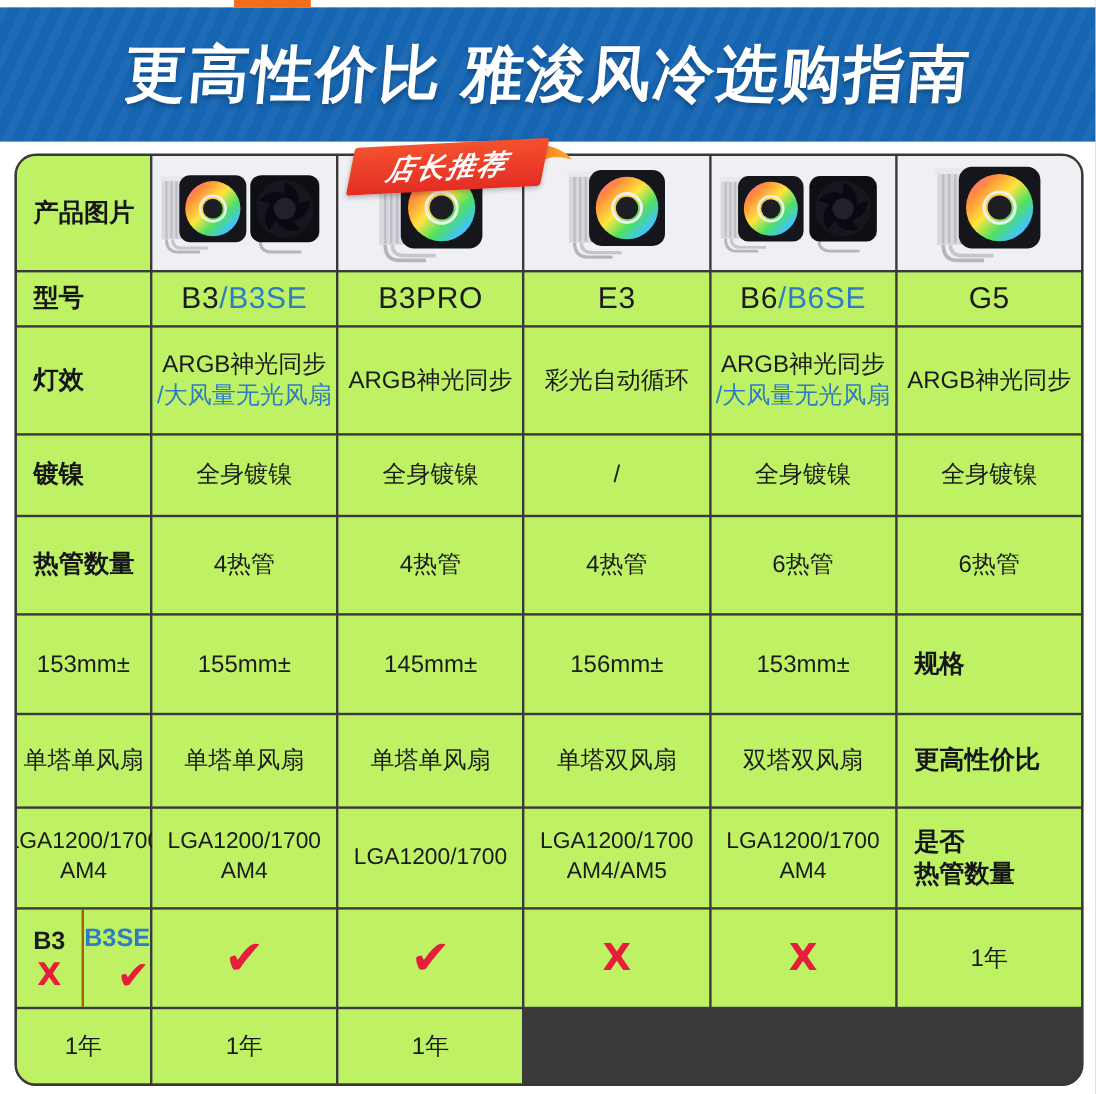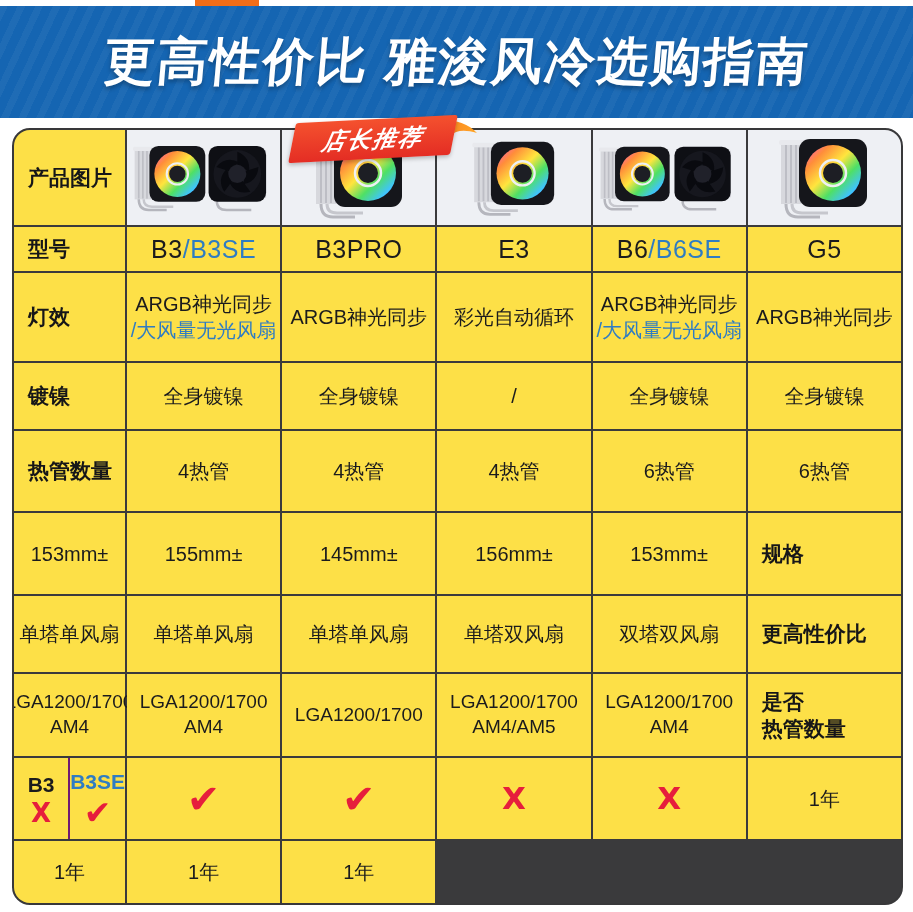--- a/index.html
+++ b/index.html
@@ -10,35 +10,35 @@
   .hero { height:112px; background:#1565b2;
           background-image:repeating-linear-gradient(115deg, rgba(255,255,255,.045) 0 7px, rgba(0,0,0,0) 7px 16px);
           display:flex; align-items:center; justify-content:center; }
   .hero-title { color:#ffffff; font-size:51px; font-weight:800; letter-spacing:2px;
                 transform:skewX(-5deg); text-shadow:0 3px 4px rgba(0,0,0,.28); white-space:nowrap; }
 
   .table-wrap { position:relative; margin:10px 10px 0 12px; }
   .cmp-table { display:grid; grid-template-columns:111px repeat(5,1fr);
                grid-template-rows:95px 44px 88px 66px 80px 81px 76px 82px 81px 62px;
                gap:2px; background:#3a3a3c; border:2.5px solid #38383a; border-radius:18px; overflow:hidden; }
-  .cell { background:#fde047; display:flex; flex-direction:column; align-items:center; justify-content:center;
+  .cell { background:#bef264; display:flex; flex-direction:column; align-items:center; justify-content:center;
           text-align:center; color:#1b1b1d; font-size:20px; line-height:1.3; padding:2px 3px; }
   .cell.img { background:#eef0f4; overflow:visible; }
   .lab { align-items:flex-start; justify-content:center; padding-left:14px; text-align:left;
          font-size:21px; font-weight:600; color:#161618; }
   .model { font-size:25px; letter-spacing:.5px; }
   .blue { color:#2f7cc3; }
   .prewrap { white-space:pre-line; }
   .plat { font-size:19px; line-height:1.3; }
   .mark { color:#e61e3c; font-family:"DejaVu Sans",sans-serif; font-weight:bold; }
   .mark.check { font-size:40px; line-height:1; }
   .mark.cross { font-size:31px; line-height:1; letter-spacing:0; }
   .split { flex-direction:row; padding:0; align-items:stretch; }
   .half { flex:1; display:flex; flex-direction:column; align-items:center; justify-content:center; gap:1px; }
-  .half + .half { border-left:2px solid #701a75; }
+  .half + .half { border-left:2px solid #a16207;align-items:flex-end; }
   .half .sub { font-size:21px; font-weight:600; }
   .half .mark.check { font-size:33px; }
   .half .mark.cross { font-size:26px; }
 
   .badge { position:absolute; left:281px; top:-9px; width:160px; height:40px; z-index:5; }
   .badge-flame { position:absolute; right:-26px; top:-2px; width:72px; height:40px; }
   .badge-body { position:absolute; inset:0; background:linear-gradient(180deg,#f4512e,#e42d24);
                 transform:skewX(-14deg) rotate(-3deg); border-radius:3px;
                 display:flex; align-items:center; justify-content:center;
                 box-shadow:0 2px 4px rgba(0,0,0,.25); }

